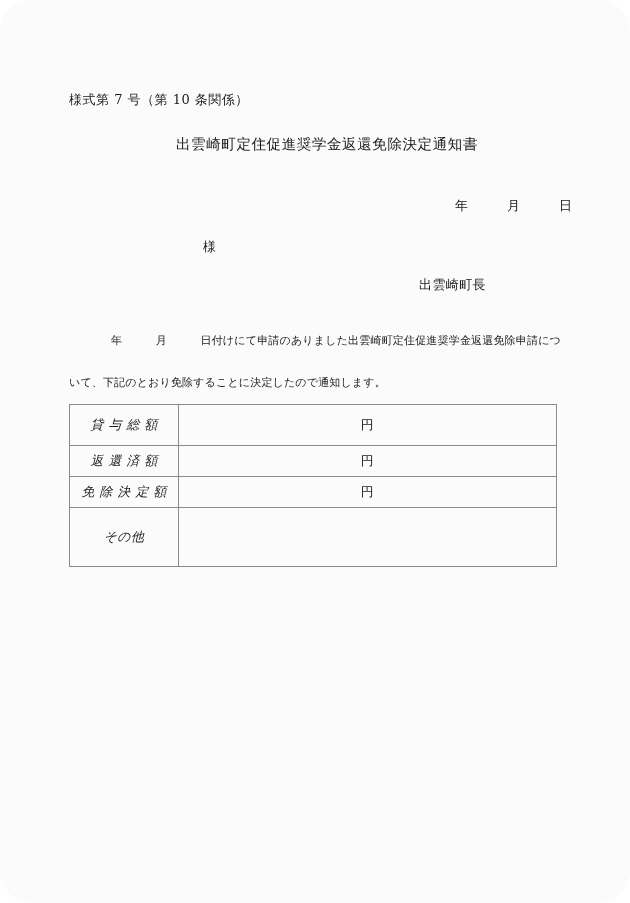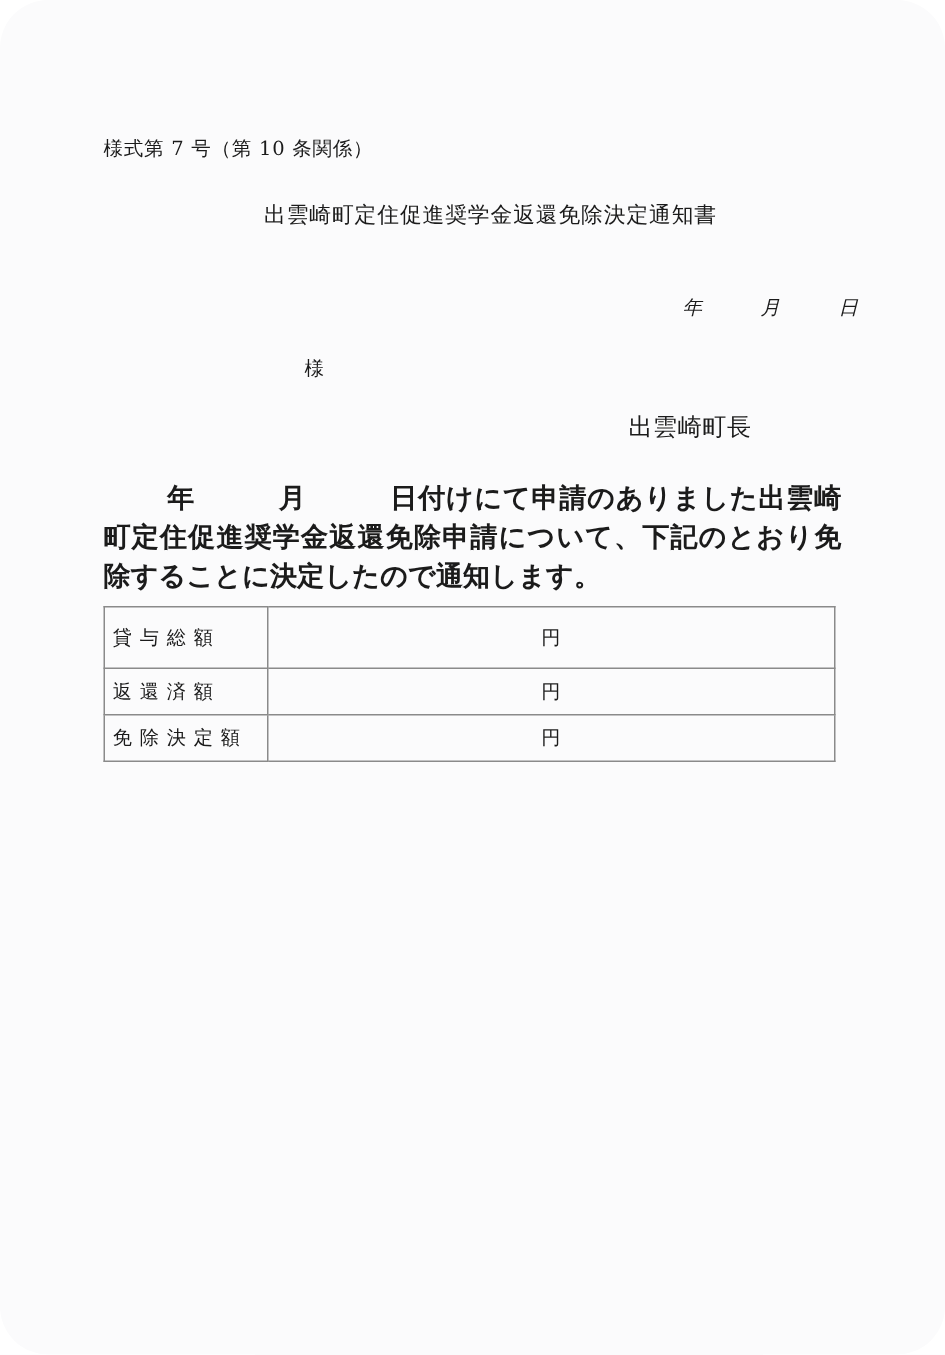--- a/index.html
+++ b/index.html
@@ -47,77 +47,76 @@
   }
 
   
   .date-line {
     position: absolute;
     left: 455px;
     top: 196px;
     font-size: 13px;
     line-height: 19px;
     white-space: pre;
-    font-style: italic;
   }
 
   
   .addressee {
     position: absolute;
     left: 203px;
     top: 237px;
     font-size: 13px;
     line-height: 19px;
     white-space: pre;
   }
 
   
   .issuer {
     position: absolute;
     left: 419px;
     top: 275px;
-    font-size: 16px;
+    font-size: 13px;
     line-height: 19px;
     letter-spacing: 0.4px;
     white-space: nowrap;
   }
 
   
   .body-text {
     position: absolute;
     left: 69px;
     top: 320px;
     width: 492px;
-    font-size: 18px;
-    line-height: 26px;
+    font-size: 11px;
+    line-height: 42px;
     letter-spacing: 0.15px;
     text-align: justify;
     text-justify: inter-character;
-    font-weight: bold;
   }
   .body-text .indent { display: inline-block; width: 42px; }
 
   
   .amount-table {
     position: absolute;
     left: 69px;
     top: 404px;
     width: 488px;
     border-collapse: collapse;
     table-layout: fixed;
   }
   .amount-table td {
     border: 1px solid #8a8a8a;
     font-size: 12.8px;
     vertical-align: middle;
     padding: 0;
   }
   .amount-table td.label {
     width: 108px;
-    text-align: left;
+    text-align: center;
+    font-style: italic;
   }
   .amount-table td.value {
     text-align: center;
   }
   .label-spaced {
     letter-spacing: 5.2px;
     padding-left: 5.2px;
     display: inline-block;
   }
   .label-line {
@@ -175,16 +174,24 @@
         </td>
       </tr>
       <tr class="row-h3">
         <td class="label">
           <span class="label-spaced">免除決定額</span>
         </td>
         <td class="value">
           <span class="yen">円</span>
         </td>
       </tr>
+      <tr class="row-h5">
+        <td class="label">
+          <span class="label-plain">その他</span>
+        </td>
+        <td class="value">
+          <span class="yen"></span>
+        </td>
+      </tr>
     </tbody>
   </table>
 
 </div>
 
 </body></html>

